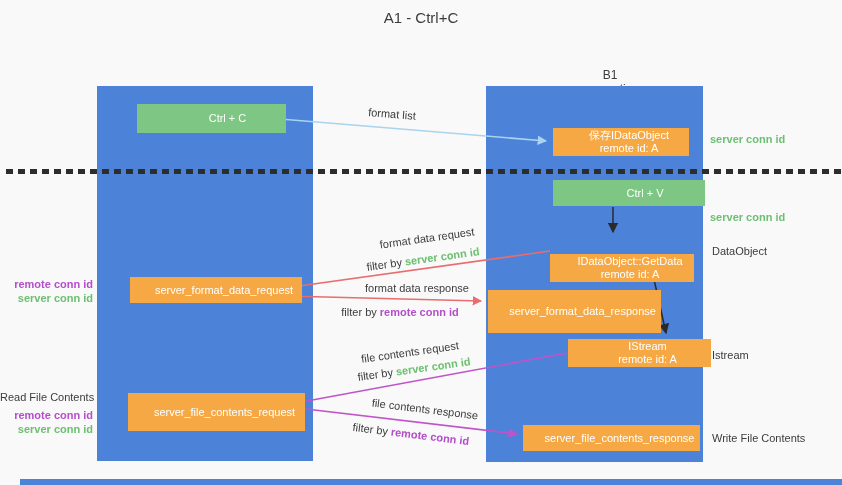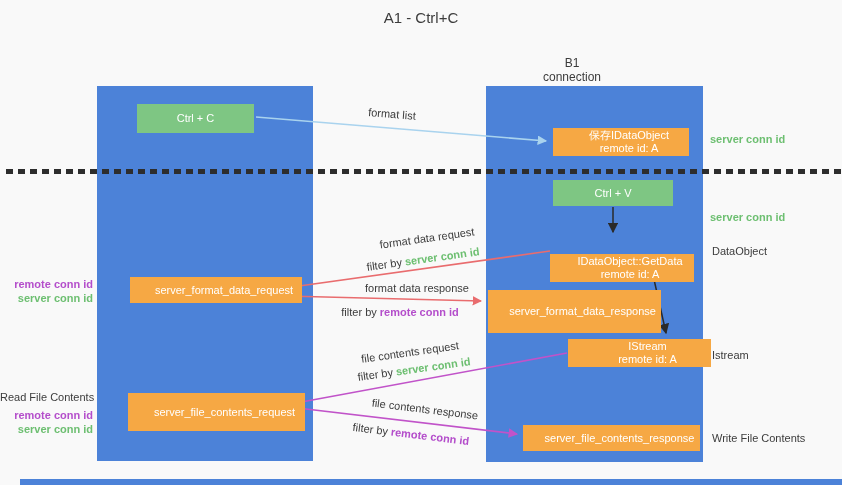--- a/index.html
+++ b/index.html
@@ -23,21 +23,21 @@
     height:5px;
     background:repeating-linear-gradient(to right,#2d2d2d 0px,#2d2d2d 7px,transparent 7px,transparent 12px);
   }
   .bottom-strip{background:var(--column-blue);}
   svg.overlay{position:absolute;left:0;top:0;pointer-events:none;z-index:3;}
   .node{
     position:absolute;display:flex;flex-direction:column;justify-content:center;align-items:center;
     color:#fff;font-size:11px;line-height:13px;text-align:center;white-space:nowrap;z-index:4;
   }
   .node.orange{background:var(--node-orange);padding-left:16px;}
-  .node.green{background:var(--node-green);}
+  .node.green{background:var(--node-green);padding-left:32px;}
   .side-label{font-size:11px;line-height:13px;white-space:nowrap;z-index:5;}
   .side-label.right-col{left:710px;}
   .side-label.left-col{left:0;width:93px;text-align:right;}
   .green-id{color:var(--label-green);font-weight:bold;}
   .purple-id{color:var(--label-purple);font-weight:bold;}
   .arrow-label{
     position:absolute;font-size:11px;white-space:nowrap;color:var(--text-dark);
     transform:translate(-50%,-50%);z-index:5;
   }
   .stroke-lightblue{stroke:var(--arrow-lightblue);}
@@ -53,21 +53,21 @@
 <body>
 
 <div class="abs title">
   <div>A1 - Ctrl+C</div>
 </div>
 
 <div class="abs lane-header" style="left:205px;margin-top:44px;">
   <div>A1</div>
   <div>remote</div>
 </div>
-<div class="abs lane-header" style="left:572px;">
+<div class="abs lane-header" style="left:610px;margin-top:12px;">
   <div>B1</div>
   <div>connection</div>
 </div>
 
 <div class="abs lane" style="left:97px;top:86px;width:216px;height:375px;"></div>
 <div class="abs lane" style="left:486px;top:86px;width:217px;height:376px;"></div>
 
 <div class="abs dotted" style="left:6px;top:169px;width:836px;z-index:2;"></div>
 
 <div class="abs bottom-strip" style="left:20px;top:479px;width:822px;height:6px;"></div>

